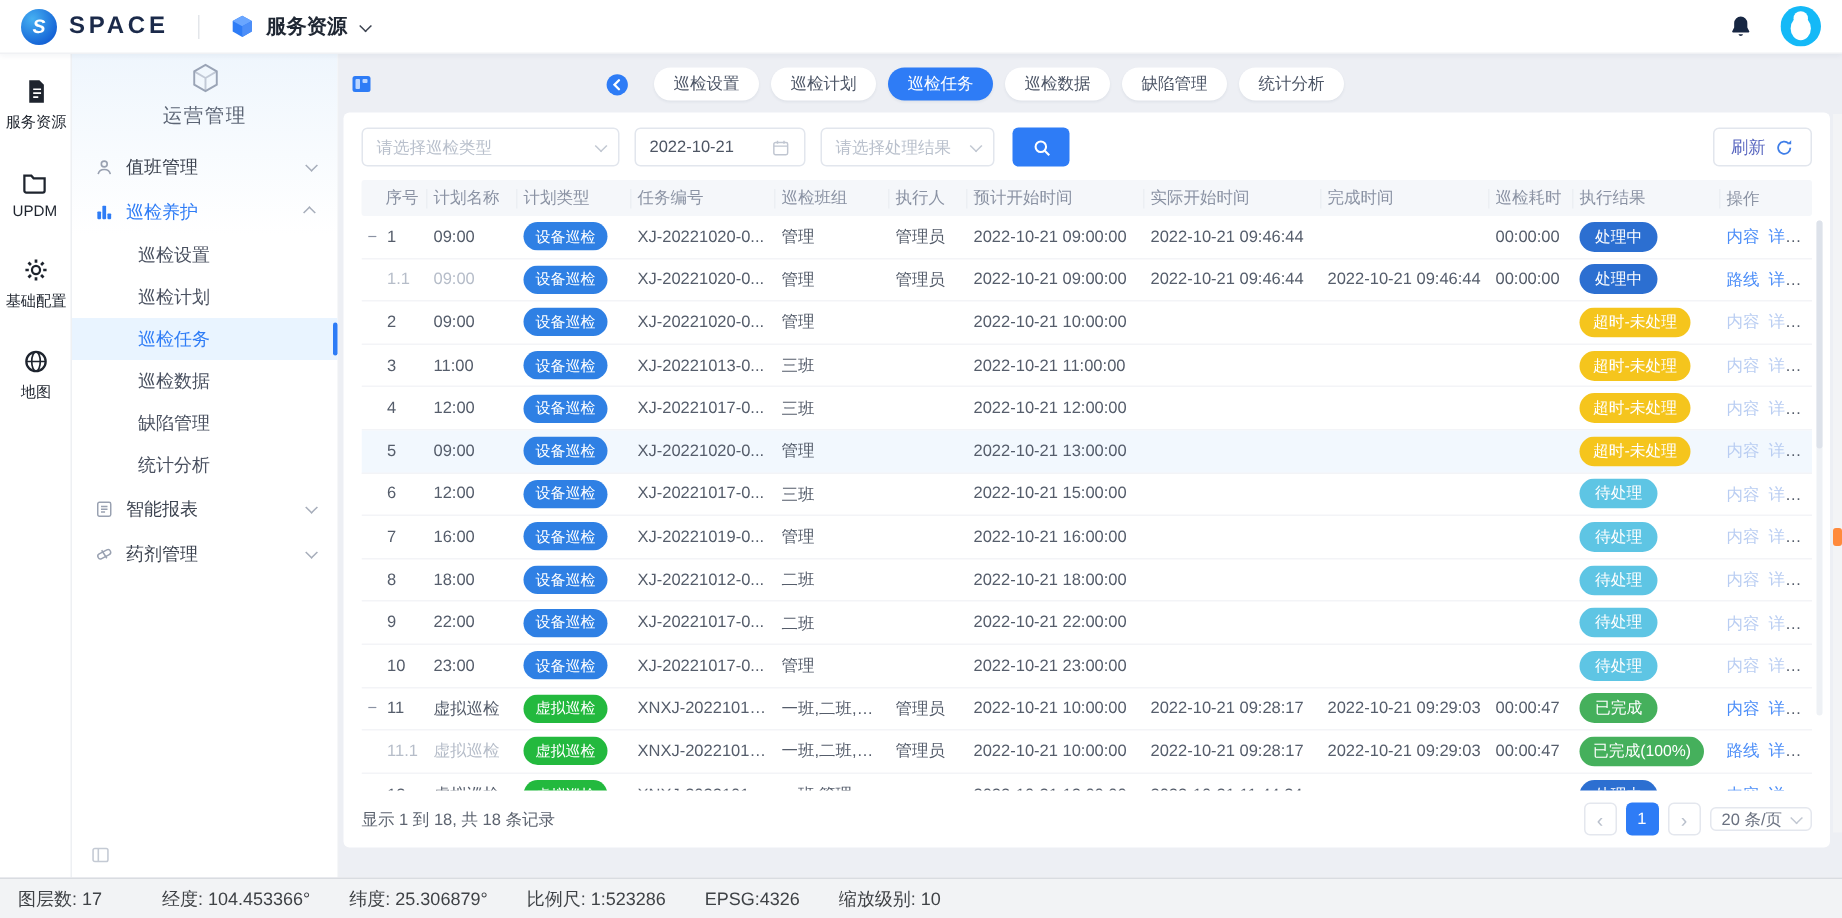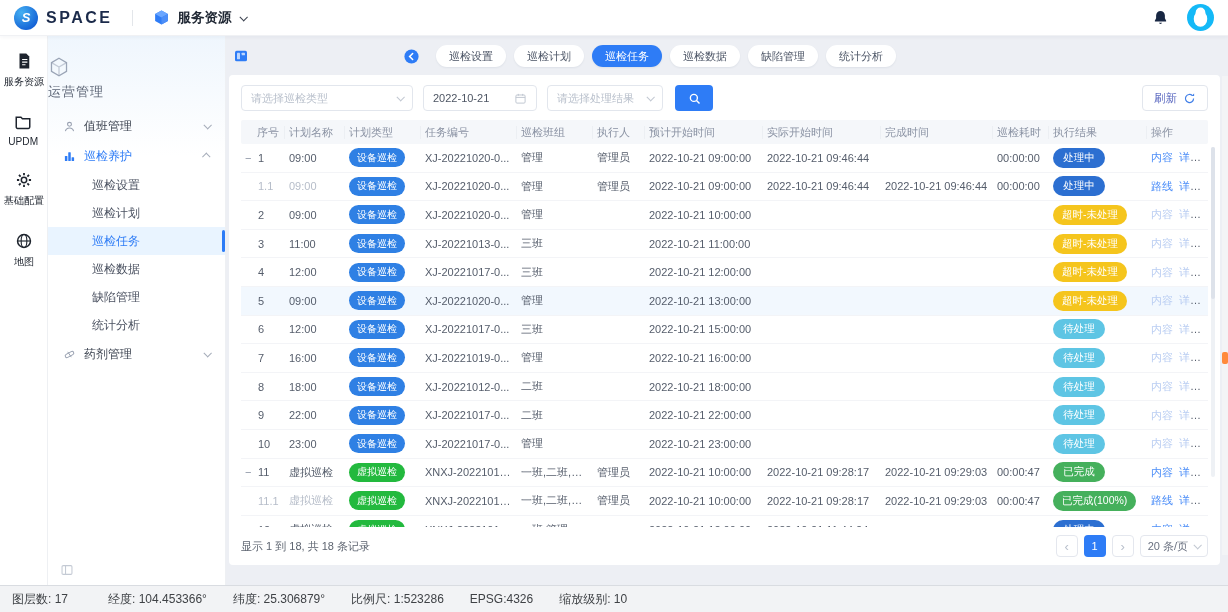--- a/index.html
+++ b/index.html
@@ -25,21 +25,21 @@
 .bell{width:17px;height:17px;color:#182743;cursor:pointer}
 .avatar{width:27px;height:27px;cursor:pointer}
 
 .shell{flex:1;display:flex;min-height:0}
 .rail{width:48px;background:#fff;border-right:1px solid #eef0f3;display:flex;flex-direction:column;align-items:center;padding-top:16px;gap:24px}
 .rail-item{display:flex;flex-direction:column;align-items:center;gap:4px;color:#1e242e;cursor:pointer}
 .rail-item .icon{width:18px;height:18px}
 .rail-label{font-size:11px;white-space:nowrap;transform:scale(.92)}
 
 .sidebar{width:178px;background:linear-gradient(180deg,#eff6fd 0,#ffffff 120px);border-right:1px solid #eef0f3;display:flex;flex-direction:column;position:relative}
-.sb-head{padding:20px 0 10px;display:flex;flex-direction:column;align-items:flex-start;gap:5px}
+.sb-head{padding:5px 0 10px;display:flex;flex-direction:column;align-items:center;gap:5px}
 .sb-head .icon{width:22px;height:22px;color:#9aa4b6}
 .sb-title{font-size:13px;color:#5c6575;letter-spacing:1px}
 .sb-group{height:30px;display:flex;align-items:center;gap:8px;padding:0 15px;font-size:12px;color:#3c4350;cursor:pointer}
 .sb-group .icon{width:13px;height:13px;color:#99a1b1}
 .sb-group.active{color:var(--accent)}
 .sb-group.active .icon{color:var(--accent)}
 .sb-group .chev{margin-left:auto;color:#a6adba}
 .sb-sub{height:28px;line-height:28px;padding-left:44px;font-size:12px;color:#4a5160;cursor:pointer;position:relative}
 .sb-sub.active{background:#e9f4ff;color:var(--accent)}
 .sb-sub.active::after{content:"";position:absolute;right:0;top:3px;bottom:3px;width:3px;border-radius:2px;background:var(--accent)}
@@ -91,21 +91,21 @@
 .pill.pending{background:var(--pending)}
 .pill.done{background:var(--done)}
 .ops a{color:var(--link);margin-right:6px;text-decoration:none;cursor:pointer}
 .ops a.off{color:var(--link-off);cursor:default}
 
 .tfoot{display:flex;align-items:center;padding-top:8px}
 .records{color:#5d6470;font-size:11px}
 .pager{margin-left:auto;display:flex;align-items:center;gap:6px}
 .pg-btn{width:22px;height:22px;border:1px solid #e4e7ee;border-radius:4px;background:#fff;color:#b9c0cc;display:flex;align-items:center;justify-content:center;font-size:13px;cursor:pointer}
 .pg-cur{width:22px;height:22px;border-radius:4px;background:var(--accent);color:#fff;display:flex;align-items:center;justify-content:center;font-size:11px;cursor:pointer}
-.pg-size{height:22px;border:1px solid #e4e7ee;border-radius:4px;background:#fff;padding:0 7px;display:flex;align-items:center;gap:6px;color:#6a7180;font-size:11px;cursor:pointer}
+.pg-size{height:16px;border:1px solid #e4e7ee;border-radius:4px;background:#fff;padding:0 7px;display:flex;align-items:center;gap:6px;color:#6a7180;font-size:11px;cursor:pointer}
 .pg-size .chev{color:#c2c8d2}
 
 .inner-scroll{position:absolute;right:5px;top:72px;width:4px;height:330px;background:#eef1f5;border-radius:2px}
 .inner-scroll .thumb{position:absolute;top:0;left:0;width:100%;height:46%;background:#dde2ea;border-radius:2px}
 .edge-track{position:absolute;right:0;top:40px;bottom:30px;width:6px;background:#f3f4f6}
 .edge-mark{position:absolute;right:0;top:316px;width:6px;height:12px;background:#ff8a3c;border-radius:2px}
 
 .statusbar{flex:0 0 27px;background:#f2f3f5;border-top:1px solid #d9dce1;display:flex;align-items:center;gap:26px;padding:0 12px;font-size:12px;color:#3f4246;z-index:4}
 .sb-item:first-child{margin-right:14px}
 </style>
@@ -227,20 +227,30 @@
           </div>
           <div class="sb-sub"><span>巡检设置</span></div>
           <div class="sb-sub"><span>巡检计划</span></div>
           <div class="sb-sub active"><span>巡检任务</span></div>
           <div class="sb-sub"><span>巡检数据</span></div>
           <div class="sb-sub"><span>缺陷管理</span></div>
           <div class="sb-sub"><span>统计分析</span></div>
           <div class="sb-group">
             <span class="icon">
               <svg viewBox="0 0 24 24" fill="none" stroke="currentColor" stroke-width="1.8">
+                <rect x="4" y="3.5" width="16" height="17" rx="2"></rect>
+                <path d="M8 8.5h8M8 12h8M8 15.5h5"></path>
+              </svg>
+            </span>
+            <span class="sb-label">智能报表</span>
+            <span class="chev down"></span>
+          </div>
+          <div class="sb-group">
+            <span class="icon">
+              <svg viewBox="0 0 24 24" fill="none" stroke="currentColor" stroke-width="1.8">
                 <rect x="3.5" y="8.8" width="17" height="6.4" rx="3.2" transform="rotate(-28 12 12)"></rect>
                 <path d="M8.8 7.1l6.4 9.8"></path>
               </svg>
             </span>
             <span class="sb-label">药剂管理</span>
             <span class="chev down"></span>
           </div>
         </div>
       <span class="icon sb-collapse">
           <svg viewBox="0 0 24 24" fill="none" stroke="currentColor" stroke-width="1.8">

